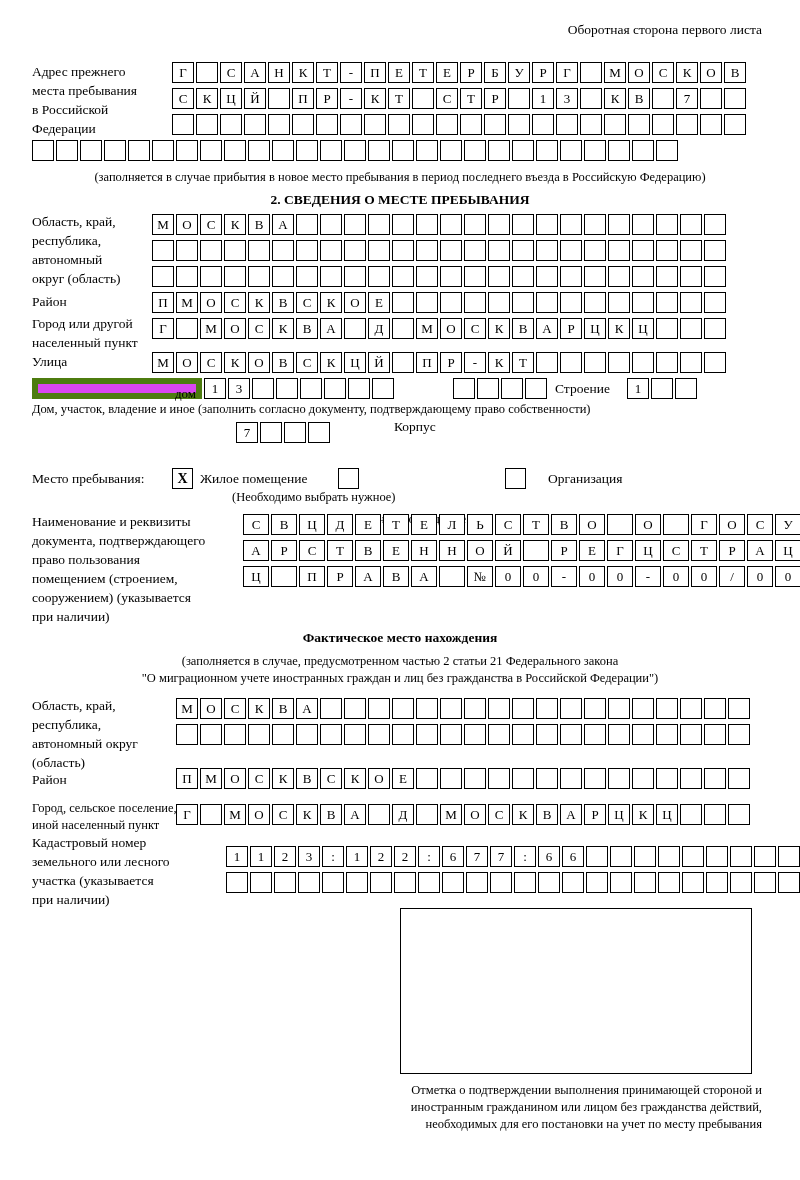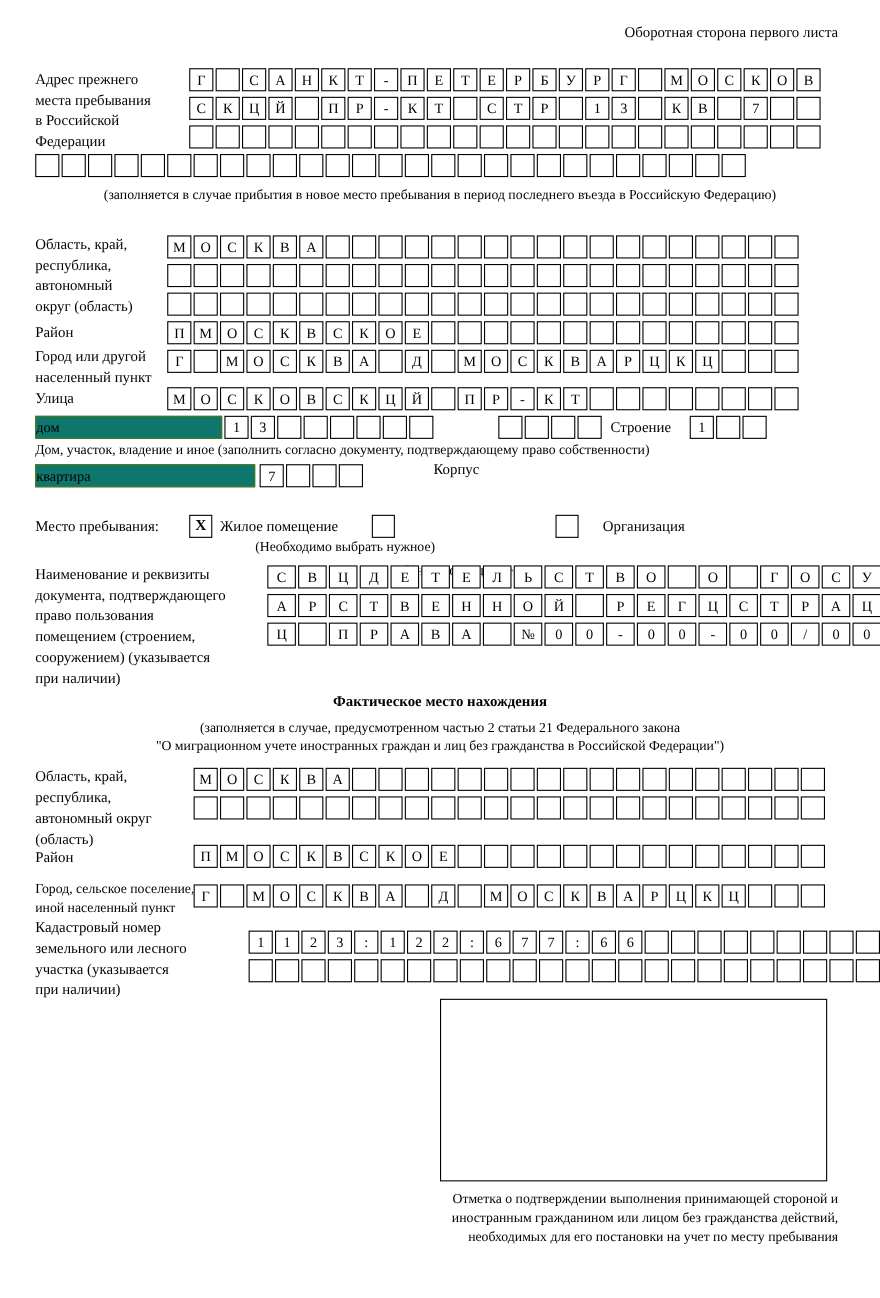--- a/index.html
+++ b/index.html
@@ -62,26 +62,26 @@
     margin-right: 2px;
     box-sizing: border-box;
     font-size: 13px;
     line-height: 19px;
     text-align: center;
     font-family: "Liberation Serif", serif;
     background: #fff;
   }
   .cell.wide { width: 26px; }
   .textbox {
-    border: 1px solid #4d7c0f;
+    border: 6px solid #4d7c0f;
     box-sizing: border-box;
     font-size: 13px;
-    text-align: left;
+    text-align: right;
     line-height: 19px;
-    background: #0f766e;
+    background: #d946ef;
   }
   .chk {
     width: 21px; height: 21px;
     border: 1px solid #000;
     box-sizing: border-box;
     text-align: center;
     font-size: 14px;
     line-height: 19px;
     font-weight: bold;
     background: #fff;
@@ -214,20 +214,21 @@
       <div class="cell"></div>
       <div class="cell"></div>
       <div class="cell"></div>
       <div class="cell"></div>
       <div class="cell"></div>
       <div class="cell"></div>
     </div>
 
   <div class="abs note-small" style="left:0px; top:170px; width:800px; text-align:center;">(заполняется в случае прибытия в новое место пребывания в период последнего въезда в Российскую Федерацию)</div>
 
+  <div class="abs section-title" style="left:0px; top:192px;">2. СВЕДЕНИЯ О МЕСТЕ ПРЕБЫВАНИЯ</div>
 
   <div class="abs lbl" style="left:32px; top:212px; width:145px;">Область, край,
 республика,
 автономный
 округ (область)</div>
   <div class="abs cells" id="s2-region-0" style="left:152px; top:214px;">
       <div class="cell">М</div>
       <div class="cell">О</div>
       <div class="cell">С</div>
       <div class="cell">К</div>
@@ -410,21 +411,20 @@
     </div>
   <div class="abs inline-lbl" style="left:555px; top:378px;">Строение</div>
   <div class="abs cells" id="s2-stroenie" style="left:627px; top:378px;">
       <div class="cell">1</div>
       <div class="cell"></div>
       <div class="cell"></div>
     </div>
 
   <div class="abs note-small" style="left:32px; top:402px;">Дом, участок, владение и иное (заполнить согласно документу, подтверждающему право собственности)</div>
 
-  <div class="abs textbox" style="left:32px; top:422px; width:200px; height:21px;">квартира</div>
   <div class="abs cells" id="s2-flat" style="left:236px; top:422px;">
       <div class="cell">7</div>
       <div class="cell"></div>
       <div class="cell"></div>
       <div class="cell"></div>
     </div>
 
 
   <div class="abs inline-lbl" style="left:32px; top:468px;">Место пребывания:</div>
   <div class="abs chk" style="left:172px; top:468px;">Х</div>

